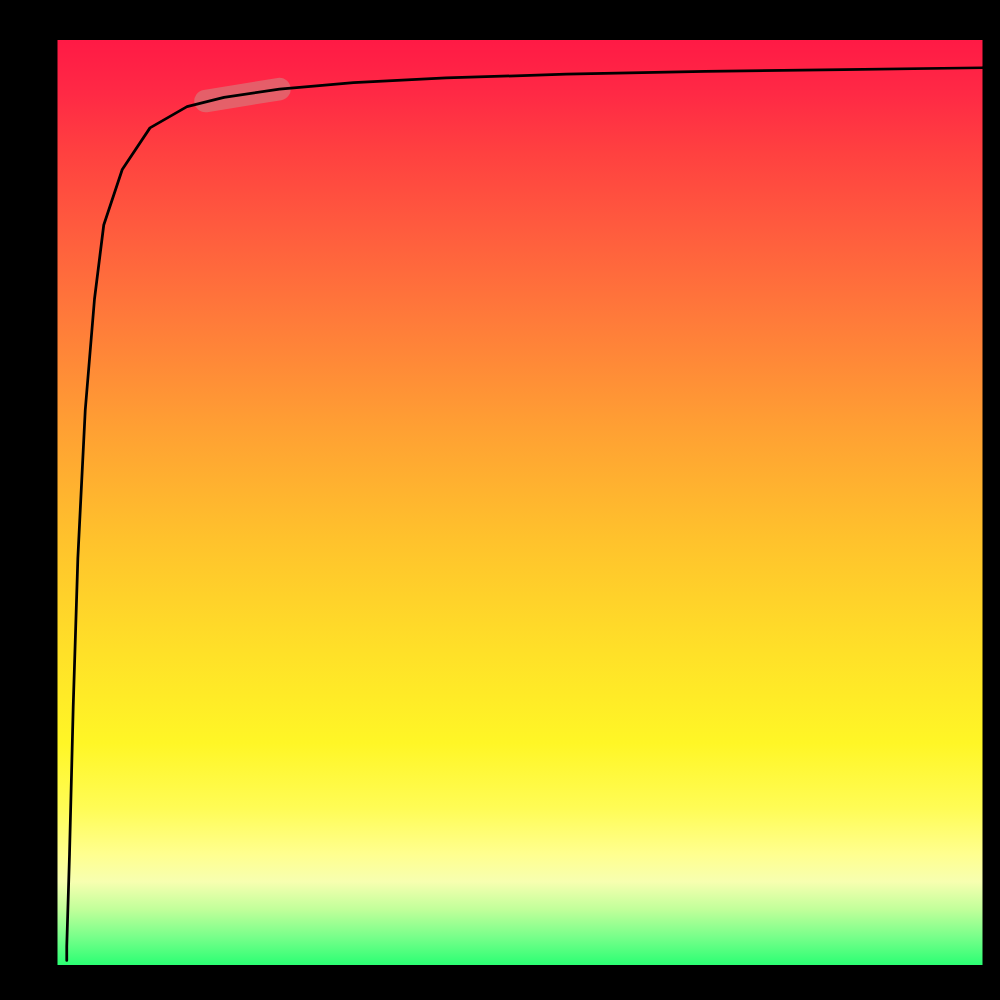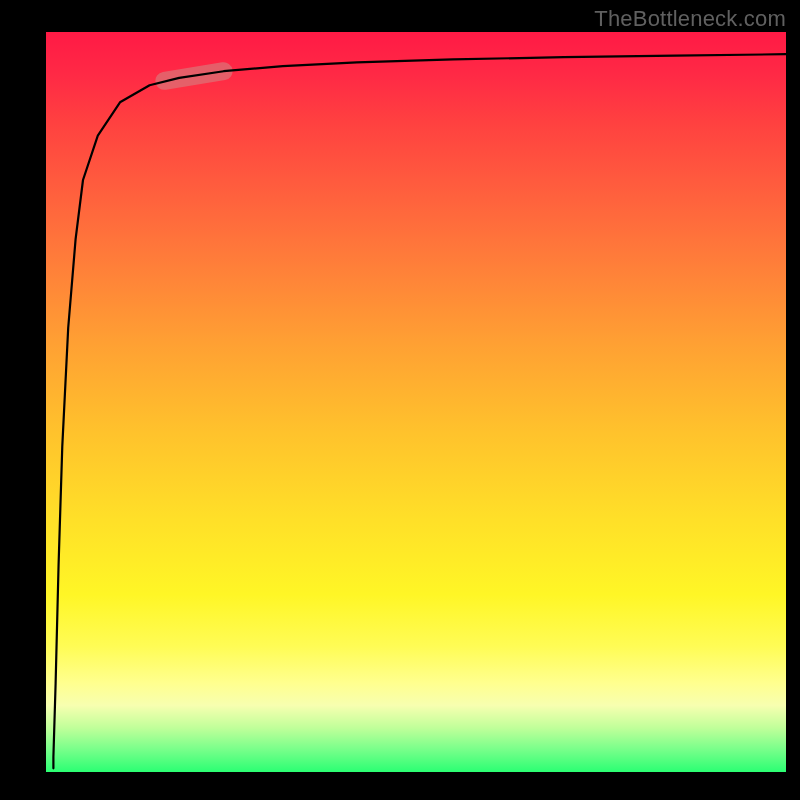--- a/index.html
+++ b/index.html
@@ -66,14 +66,13 @@
 
   <div class="plot-area"></div>
 
   <svg class="curve" viewBox="0 0 800 800">
     <g id="curve-group">
         <line x1="164.4" y1="80.83999999999996" x2="223.6" y2="71.21999999999996" stroke="#d68080" stroke-width="18" stroke-linecap="round" opacity="0.62"></line>
         <path d="M 53.4 768.3 L 53.4 757.1999999999999 L 55.620000000000005 683.2 L 58.58 564.8 L 62.28 446.40000000000003 L 68.2 328 L 75.6 239.20000000000002 L 83 179.99999999999997 L 97.80000000000001 135.60000000000002 L 120 102.29999999999998 L 149.60000000000002 85.28000000000004 L 179.2 77.88000000000004 L 223.6 71.21999999999996 L 282.8 66.03999999999995 L 356.8 62.33999999999995 L 453.00000000000006 59.380000000000024 L 564 57.160000000000025 L 675 55.68000000000002 L 786 54.20000000000002" fill="none" stroke="#000" stroke-width="2.2" stroke-linecap="round" stroke-linejoin="round"></path>
       </g>
   </svg>
 
-  <div class="watermark">TheBottleneck.com</div>
 </div>
 
 </body></html>

